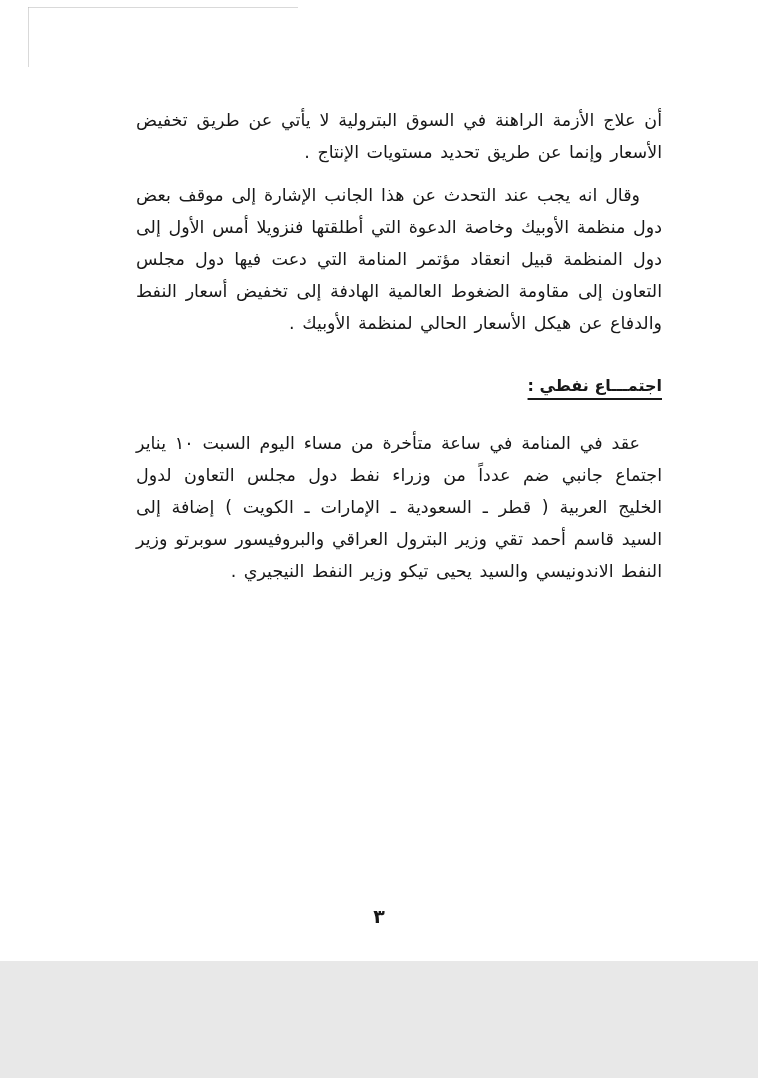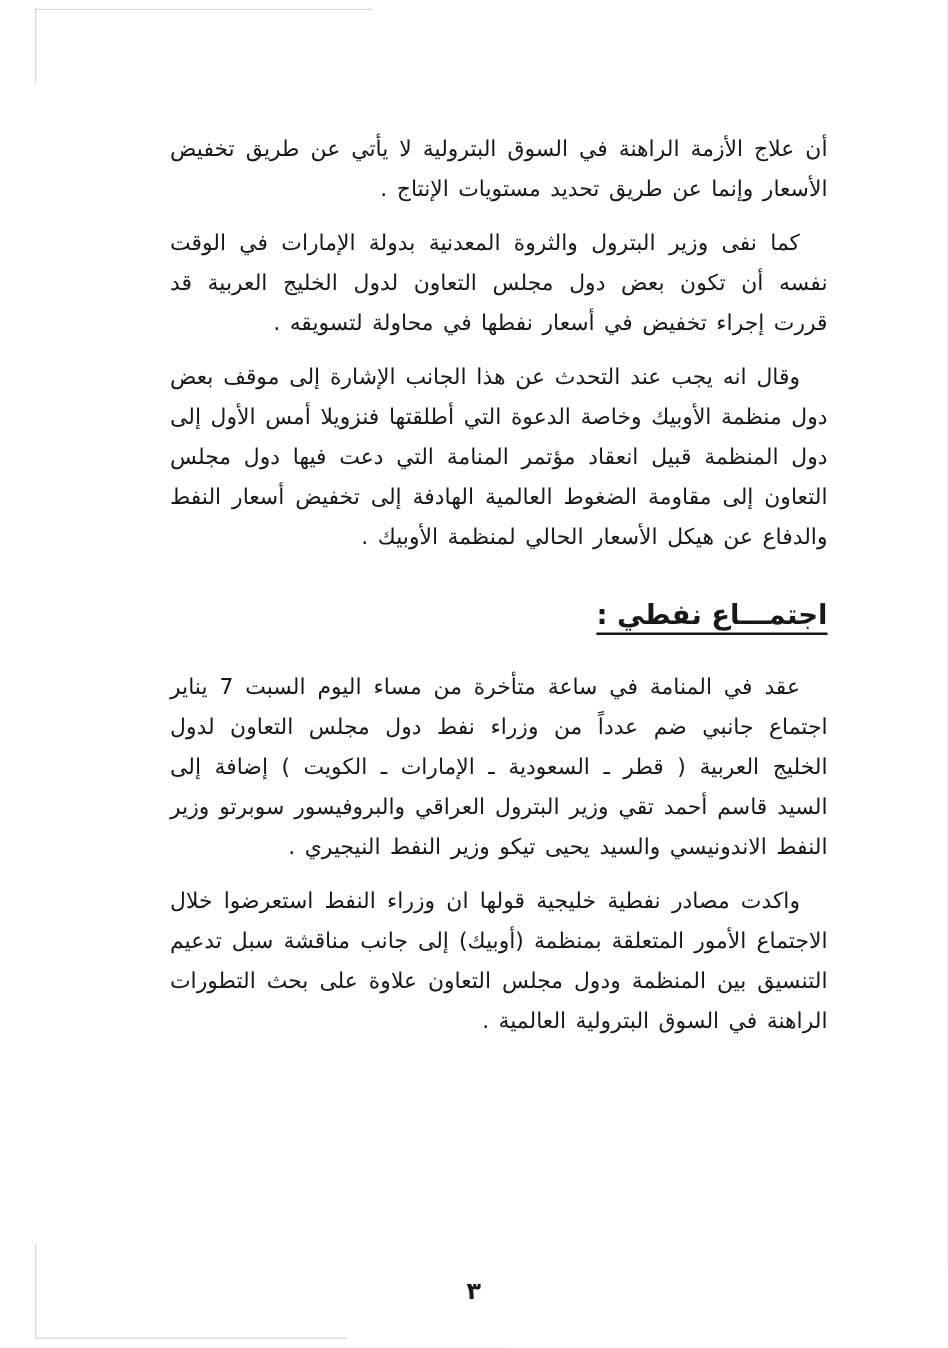--- a/index.html
+++ b/index.html
@@ -3,21 +3,21 @@
 <meta charset="utf-8">
 <style>
   html, body {
     margin: 0;
     padding: 0;
     background: #e8e8e8;
   }
   .page {
     position: relative;
     width: 758px;
-    height: 1078px;
+    height: 961px;
     margin: 0 auto;
     background: #ffffff;
     overflow: hidden;
     font-family: "DejaVu Sans", sans-serif;
     color: #181818;
     direction: rtl;
   }
   
   .artifact {
     position: absolute;
@@ -41,21 +41,21 @@
     margin: 0 0 11px 0;
     font-size: 17.5px;
     line-height: 32px;
     word-spacing: 2px;
   }
   .para.indent {
     text-indent: 22px;
   }
   .heading {
     margin: 30px 0 24px 0;
-    font-size: 22px;
+    font-size: 16px;
     font-weight: bold;
     line-height: 34px;
     text-align: right;
   }
   .heading .heading-text {
     text-decoration: underline;
     text-decoration-thickness: 2px;
     text-underline-offset: 7px;
   }
   .page-number {
@@ -75,30 +75,28 @@
 
   <div class="artifact top-h"></div>
   <div class="artifact left-v1"></div>
   <div class="artifact left-v2"></div>
   <div class="artifact bot-h"></div>
 
   <div class="text-block">
 
     <p class="para">أن علاج الأزمة الراهنة في السوق البترولية لا يأتي عن طريق تخفيض الأسعار وإنما عن طريق تحديد مستويات الإنتاج .</p>
 
-    <p class="para indent">كما نفى وزير البترول والثروة المعدنية بدولة الإمارات في الوقت نفسه أن تكون بعض دول مجلس التعاون لدول الخليج العربية قد قررت إجراء تخفيض في أسعار نفطها في محاولة لتسويقه .</p>
 
     <p class="para indent">وقال انه يجب عند التحدث عن هذا الجانب الإشارة إلى موقف بعض دول منظمة الأوبيك وخاصة الدعوة التي أطلقتها فنزويلا أمس الأول إلى دول المنظمة قبيل انعقاد مؤتمر المنامة التي دعت فيها دول مجلس التعاون إلى مقاومة الضغوط العالمية الهادفة إلى تخفيض أسعار النفط والدفاع عن هيكل الأسعار الحالي لمنظمة الأوبيك .</p>
 
     <h2 class="heading">
       <span class="heading-text">اجتمـــاع نفطي :</span>
     </h2>
 
-    <p class="para indent">عقد في المنامة في ساعة متأخرة من مساء اليوم السبت 7 يناير اجتماع جانبي ضم عدداً من وزراء نفط دول مجلس التعاون لدول الخليج العربية ( قطر ـ السعودية ـ الإمارات ـ الكويت ) إضافة إلى السيد قاسم أحمد تقي وزير البترول العراقي والبروفيسور سوبرتو وزير النفط الاندونيسي والسيد يحيى تيكو وزير النفط النيجيري .</p>
+    <p class="para indent">عقد في المنامة في ساعة متأخرة من مساء اليوم السبت ١٠ يناير اجتماع جانبي ضم عدداً من وزراء نفط دول مجلس التعاون لدول الخليج العربية ( قطر ـ السعودية ـ الإمارات ـ الكويت ) إضافة إلى السيد قاسم أحمد تقي وزير البترول العراقي والبروفيسور سوبرتو وزير النفط الاندونيسي والسيد يحيى تيكو وزير النفط النيجيري .</p>
 
-    <p class="para indent">واكدت مصادر نفطية خليجية قولها ان وزراء النفط استعرضوا خلال الاجتماع الأمور المتعلقة بمنظمة (أوبيك) إلى جانب مناقشة سبل تدعيم التنسيق بين المنظمة ودول مجلس التعاون علاوة على بحث التطورات الراهنة في السوق البترولية العالمية .</p>
 
 
   </div>
 
   <div class="page-number">٣</div>
 
 </div>
 
 </body></html>

